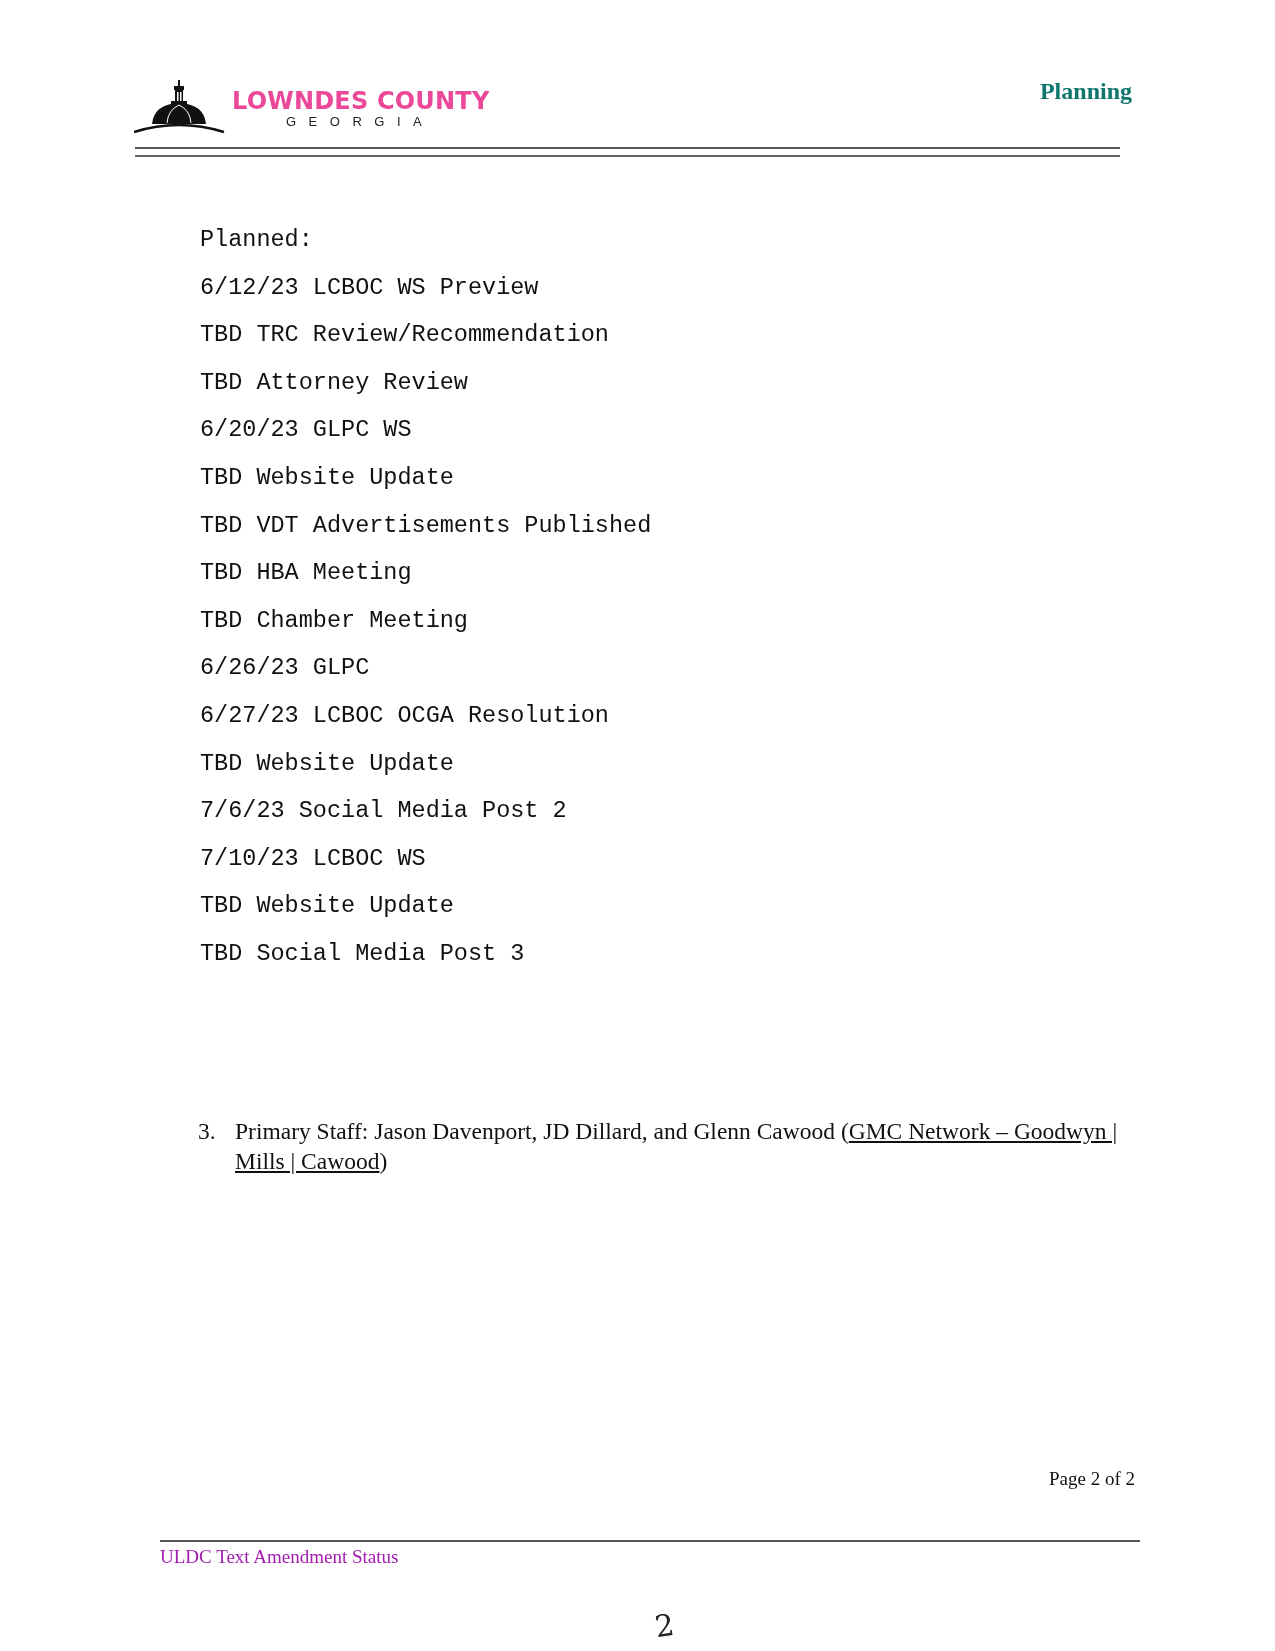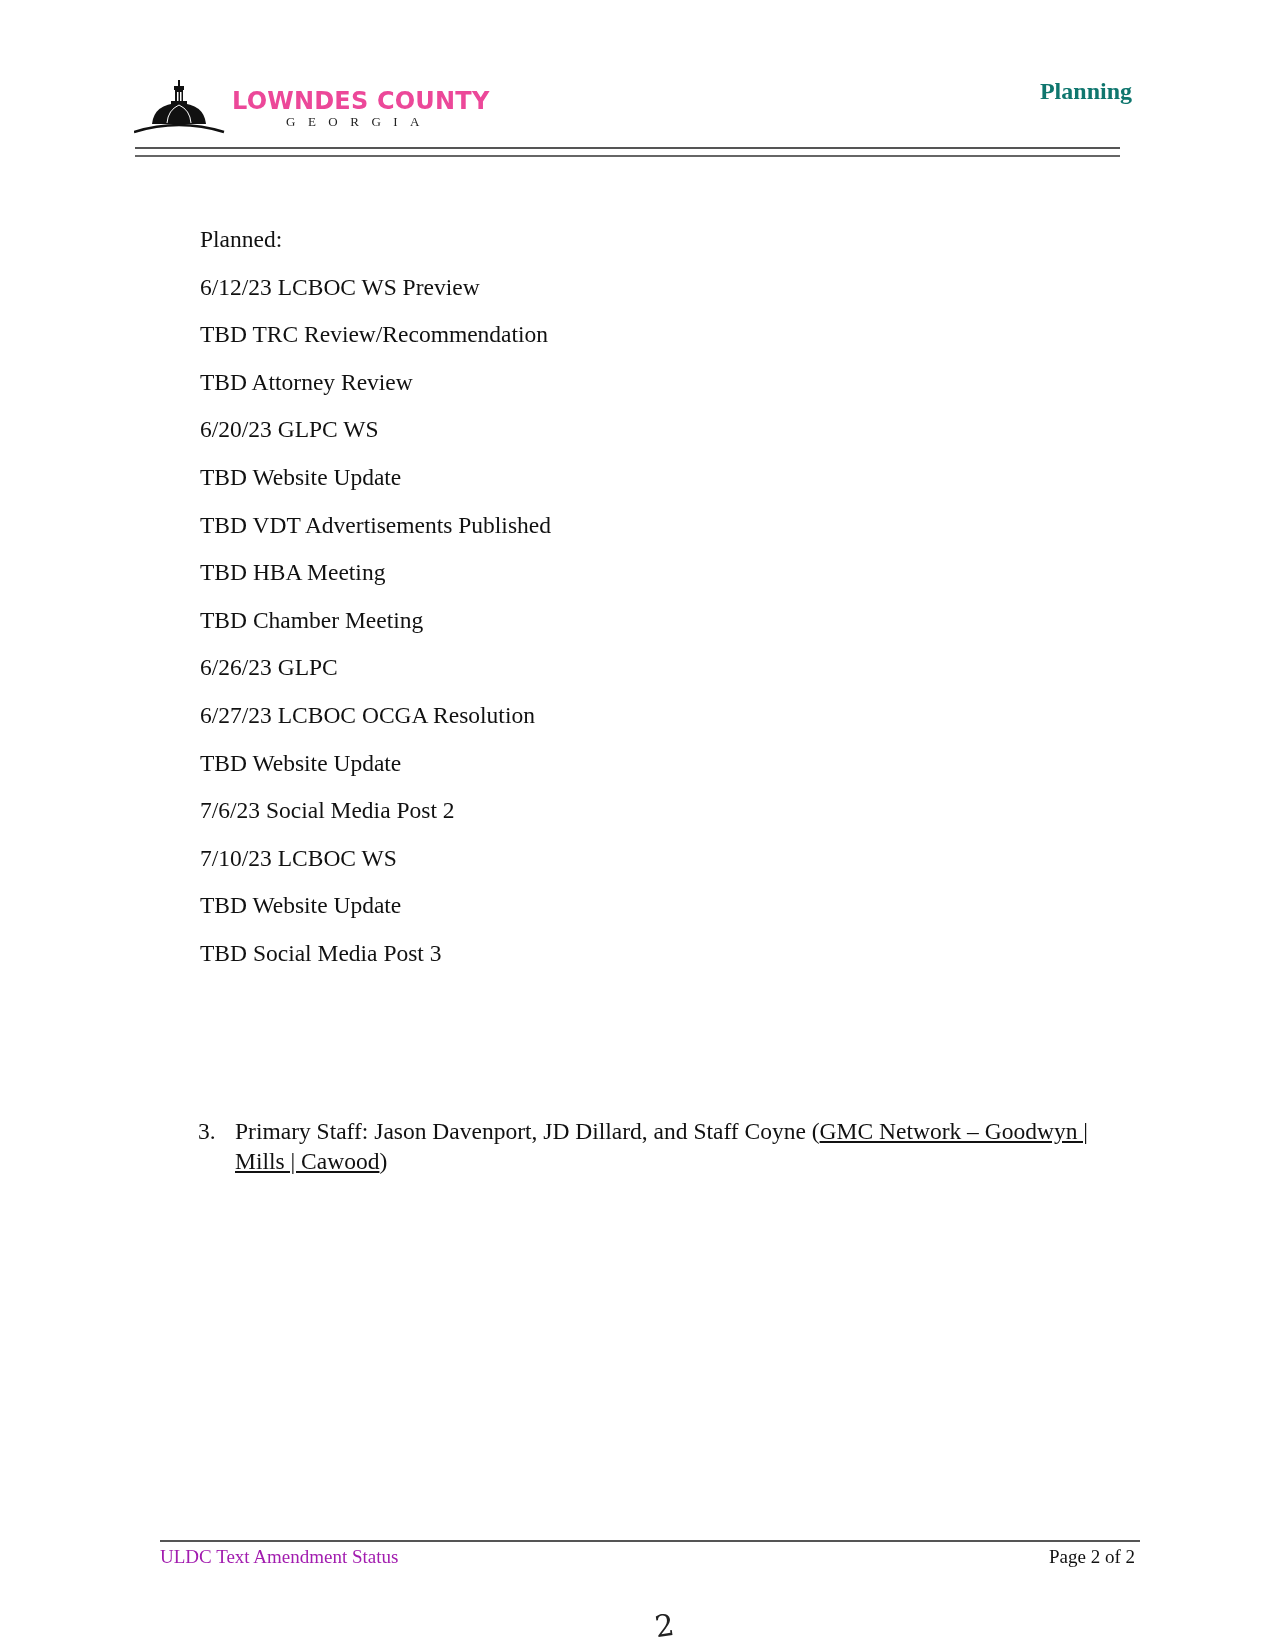--- a/index.html
+++ b/index.html
@@ -3,38 +3,38 @@
   <meta charset="utf-8">
   <style>
     html, body { margin: 0; padding: 0; background: #ffffff; }
     body { width: 1275px; height: 1651px; position: relative; overflow: hidden; color: #111; }
     .page { position: absolute; left: 0; top: 0; width: 1275px; height: 1651px; }
 
     
     .logo { position: absolute; left: 134px; top: 80px; width: 92px; height: 56px; }
     .brand { position: absolute; left: 232px; top: 88px; }
     .brand-name { font-family: "DejaVu Sans", sans-serif; font-weight: bold; font-size: 24px; letter-spacing: 0.2px; color: #ec4899; line-height: 26px; }
-    .brand-sub { font-family: Liberation Serif, serif; font-size: 13px; letter-spacing: 12.5px; color: #222; margin-left: 54px; line-height: 16px; }
+    .brand-sub { font-family: Liberation Sans, sans-serif; font-size: 13px; letter-spacing: 12.5px; color: #222; margin-left: 54px; line-height: 16px; }
     .dept { position: absolute; right: 143px; top: 78px; font-family: Liberation Serif, serif; font-weight: bold; font-size: 24px; color: #0f766e; }
     .header-rule { position: absolute; left: 135px; width: 985px; top: 147px; height: 6px;
       border-top: 2px solid #555; border-bottom: 2px solid #666; }
 
     
-    .plan-list { position: absolute; left: 200px; top: 216px; font-family: Liberation Serif, serif; font-size: 23.5px; line-height: 47.6px; color: #111; }
+    .plan-list { position: absolute; left: 200px; top: 216px; font-family: Liberation Mono, monospace; font-size: 23.5px; line-height: 47.6px; color: #111; }
     .plan-list div { white-space: nowrap; }
 
     .staff { position: absolute; left: 198px; top: 1116px; width: 940px; font-family: "Liberation Serif", serif; font-size: 23.5px; line-height: 30px; color: #111; }
     .staff .num { position: absolute; left: 0; top: 0; }
     .staff .txt { margin-left: 37px; }
     .staff a { color: #111; text-decoration: underline; }
 
     
     .footer-rule { position: absolute; left: 160px; width: 980px; top: 1540px; border-top: 2px solid #555; }
     .footer-left { position: absolute; left: 160px; top: 1546px; font-family: "Liberation Serif", serif; font-size: 19px; color: #a21caf; }
-    .footer-right { position: absolute; right: 140px; top: 1546px; font-family: "Liberation Serif", serif; font-size: 19px; color: #111; }
+    .footer-right { position: absolute; right: 140px; top: 1468px; font-family: "Liberation Serif", serif; font-size: 19px; color: #111; }
     .handmark { position: absolute; left: 655px; top: 1608px; font-family: "DejaVu Serif", serif; font-size: 30px; color: #222; transform: rotate(-8deg); }
   </style>
 </head>
 <body>
 
 <div class="page">
 
   <svg class="logo" viewBox="0 0 92 56">
     <rect x="44" y="0" width="2" height="6" fill="#111"></rect>
     <rect x="40" y="6" width="10" height="4" fill="#111"></rect>
@@ -69,21 +69,21 @@
     <div>TBD Website Update</div>
     <div>7/6/23 Social Media Post 2</div>
     <div>7/10/23 LCBOC WS</div>
     <div>TBD Website Update</div>
     <div>TBD Social Media Post 3</div>
   </div>
 
   <div class="staff">
     <span class="num">3.</span>
     <div class="txt">
-      <span>Primary Staff: Jason Davenport, JD Dillard, and Staff Coyne (</span><a>GMC Network – Goodwyn | Mills | Cawood</a><span>)</span>
+      <span>Primary Staff: Jason Davenport, JD Dillard, and Glenn Cawood (</span><a>GMC Network – Goodwyn | Mills | Cawood</a><span>)</span>
     </div>
   </div>
 
   <div class="footer-rule"></div>
   <div class="footer-left">ULDC Text Amendment Status</div>
   <div class="footer-right">Page 2 of 2</div>
   <div class="handmark">2</div>
 
 </div>
 

